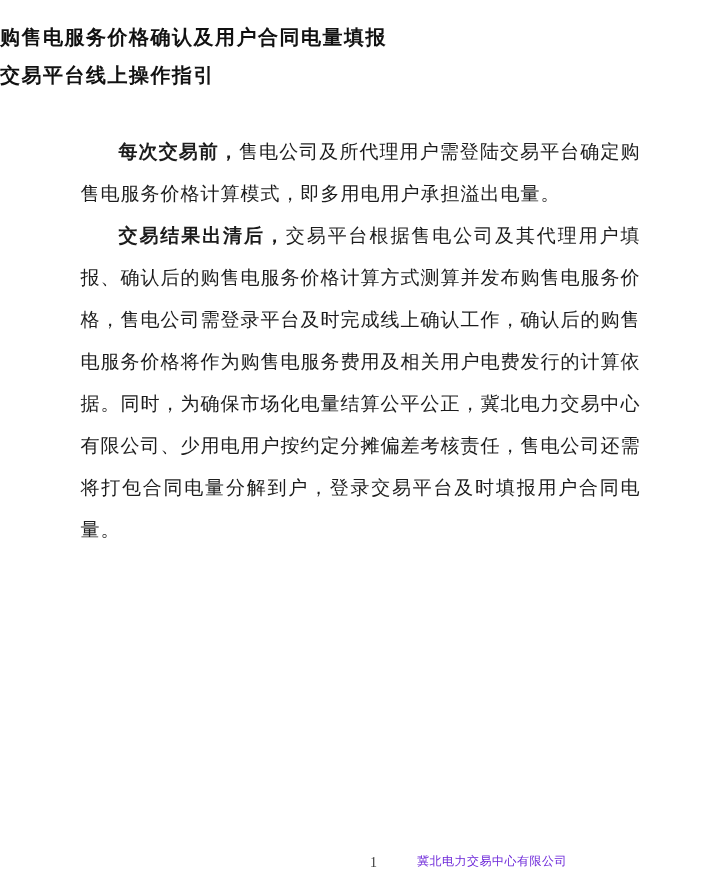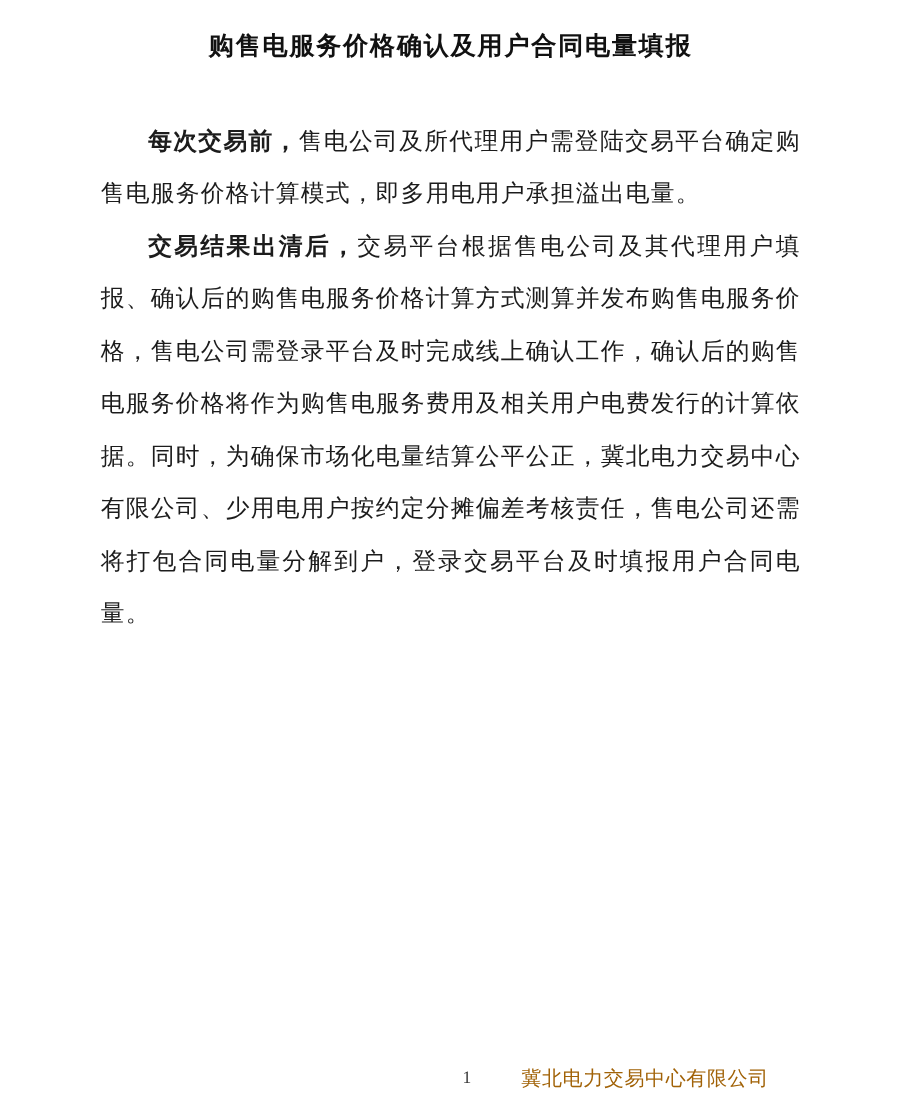--- a/index.html
+++ b/index.html
@@ -11,21 +11,21 @@
     position: relative;
     width: 721px;
     height: 892px;
     background: #ffffff;
     overflow: hidden;
     font-family: "Liberation Serif", "DejaVu Serif", serif;
     color: #1c1c1c;
   }
   .titles {
     padding-top: 18px;
-    text-align: center;
+    text-align: left;
   }
   .title-line {
     margin: 0;
     font-family: "Liberation Sans", "DejaVu Sans", sans-serif;
     font-weight: 700;
     font-size: 20px;
     line-height: 38px;
     letter-spacing: 1.5px;
     color: #111111;
   }
@@ -58,33 +58,34 @@
     left: 370px;
     top: 4px;
     font-size: 14px;
     color: #3a3a3a;
     font-family: "Liberation Serif", "DejaVu Serif", serif;
   }
   .company {
     position: absolute;
     left: 417px;
     top: 2px;
-    font-size: 16px;
+    font-size: 12px;
     letter-spacing: 0.5px;
-    color: #a16207;
+    color: #6d28d9;
     font-family: "Liberation Sans", "DejaVu Sans", sans-serif;
   }
 </style>
 </head>
 <body>
 
 <div class="page">
 
   <div class="titles">
     <h1 class="title-line">购售电服务价格确认及用户合同电量填报</h1>
+    <h1 class="title-line">交易平台线上操作指引</h1>
   </div>
 
   <div class="body-text">
     <p><span class="lead">每次交易前，</span><span>售电公司及所代理用户需登陆交易平台确定购售电服务价格计算模式，即多用电用户承担溢出电量。</span></p>
     <p><span class="lead">交易结果出清后，</span><span>交易平台根据售电公司及其代理用户填报、确认后的购售电服务价格计算方式测算并发布购售电服务价格，售电公司需登录平台及时完成线上确认工作，确认后的购售电服务价格将作为购售电服务费用及相关用户电费发行的计算依据。同时，为确保市场化电量结算公平公正，冀北电力交易中心有限公司、少用电用户按约定分摊偏差考核责任，售电公司还需将打包合同电量分解到户，登录交易平台及时填报用户合同电量。</span></p>
   </div>
 
   <div class="footer">
     <span class="page-num">1</span>
     <span class="company">冀北电力交易中心有限公司</span>

